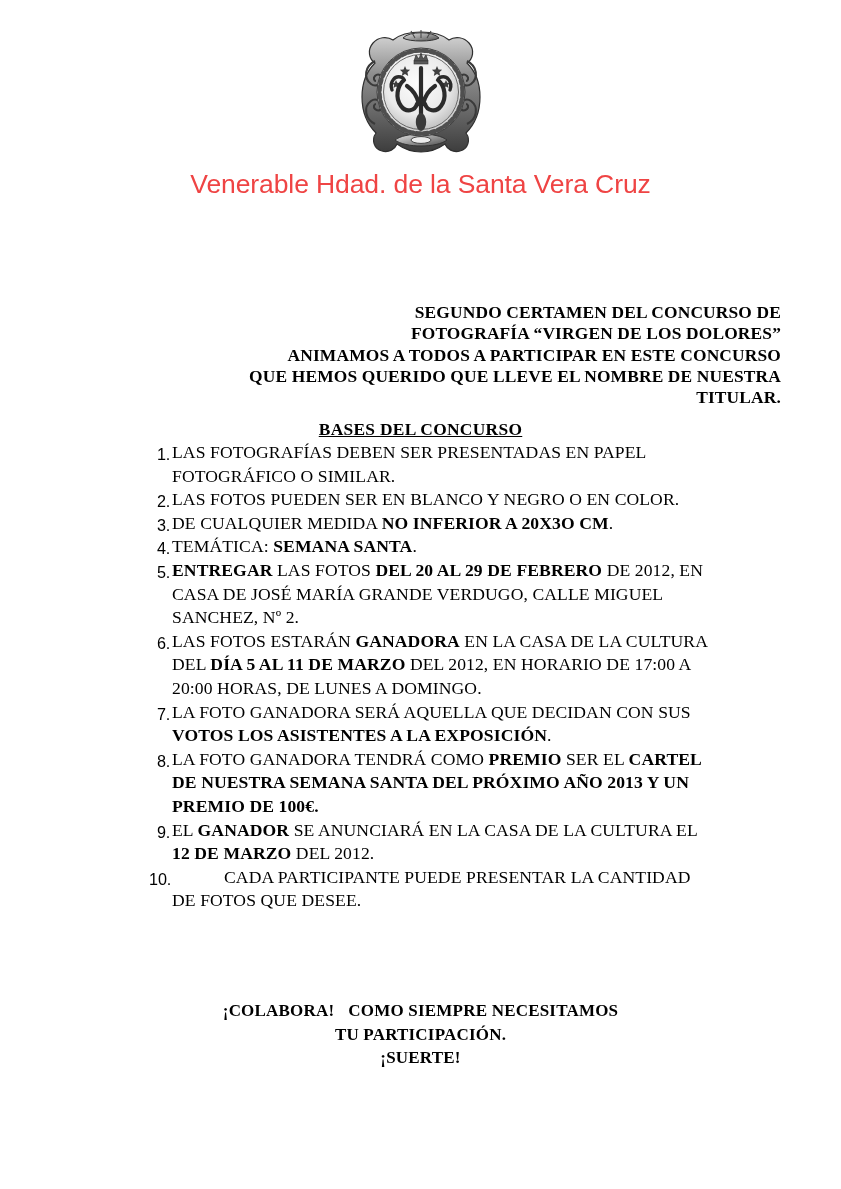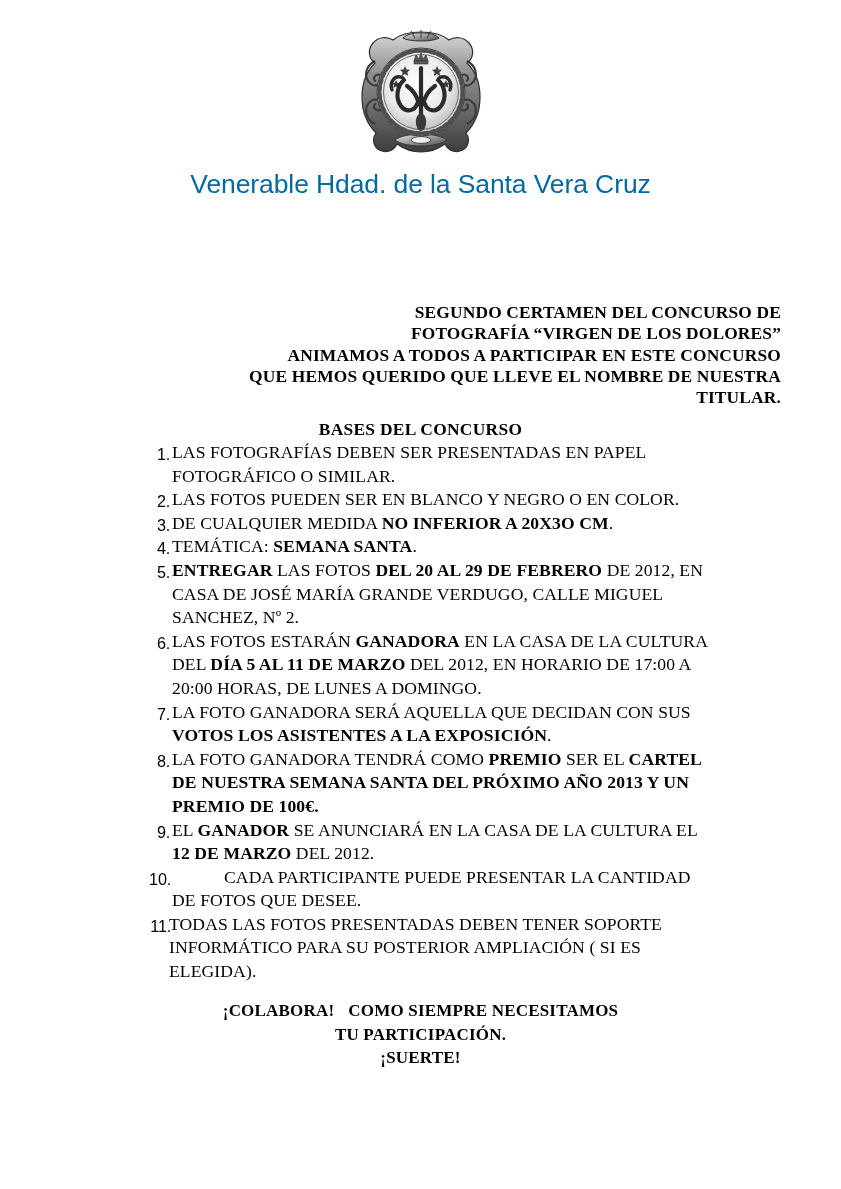--- a/index.html
+++ b/index.html
@@ -41,21 +41,21 @@
   
   .header-block {
     position: absolute;
     left: 0; right: 0;
     top: 168px;
     text-align: center;
     font-family: "Liberation Sans", "DejaVu Sans", sans-serif;
     font-size: 26.5px;
     line-height: 33px;
     letter-spacing: -0.1px;
-    color: #0369a1;
+    color: #ef4444;
   }
   .header-line { display: block; white-space: nowrap; }
 
   
   .intro-block {
     position: absolute;
     left: 60px;
     width: 721px;
     top: 302px;
     text-align: right;
@@ -69,21 +69,21 @@
   .bases-title {
     position: absolute;
     left: 0; right: 0;
     top: 419px;
     text-align: center;
     font-weight: bold;
     font-size: 17.4px;
     line-height: 21.3px;
     letter-spacing: 0.3px;
   }
-  .bases-title span { }
+  .bases-title span { text-decoration: underline; }
 
   
   .list-block {
     position: absolute;
     left: 140px;
     top: 441px;
     width: 575px;
     font-size: 17.6px;
     line-height: 23.6px;
     letter-spacing: 0.1px;
@@ -256,24 +256,20 @@
         <span class="li-body"><span>LA FOTO GANADORA TENDRÁ COMO </span><b>PREMIO</b><span> SER EL </span><b>CARTEL DE NUESTRA SEMANA SANTA DEL PRÓXIMO AÑO 2013 Y UN PREMIO DE 100€.</b></span>
       </div>
       <div class="li">
         <span class="li-num">9.</span>
         <span class="li-body"><span>EL </span><b>GANADOR</b><span> SE ANUNCIARÁ EN LA CASA DE LA CULTURA EL </span><b>12 DE MARZO</b><span> DEL 2012.</span></span>
       </div>
       <div class="li">
         <span class="li-num wide">10.</span>
         <span class="li-body"><span class="gap"></span><span>CADA PARTICIPANTE PUEDE PRESENTAR LA CANTIDAD DE FOTOS QUE DESEE.</span></span>
       </div>
-      <div class="li" style="padding-left: 29px;">
-        <span class="li-num wide">11.</span>
-        <span class="li-body"><span>TODAS LAS FOTOS PRESENTADAS DEBEN TENER SOPORTE INFORMÁTICO PARA SU POSTERIOR AMPLIACIÓN ( SI ES ELEGIDA).</span></span>
-      </div>
     </div>
 
   <div class="closing-block">
     <span class="closing-line"><span>¡COLABORA!</span><span class="sp3"></span><span>COMO SIEMPRE NECESITAMOS</span></span>
     <span class="closing-line">TU PARTICIPACIÓN.</span>
     <span class="closing-line">¡SUERTE!</span>
   </div>
 
 </div>
 

